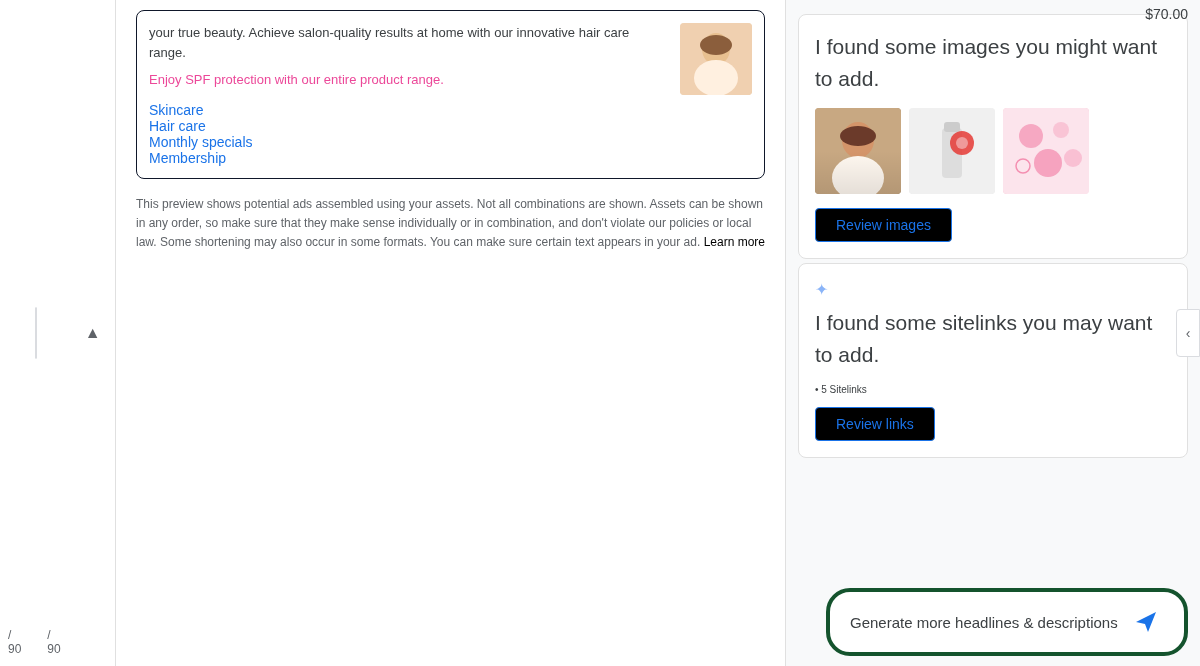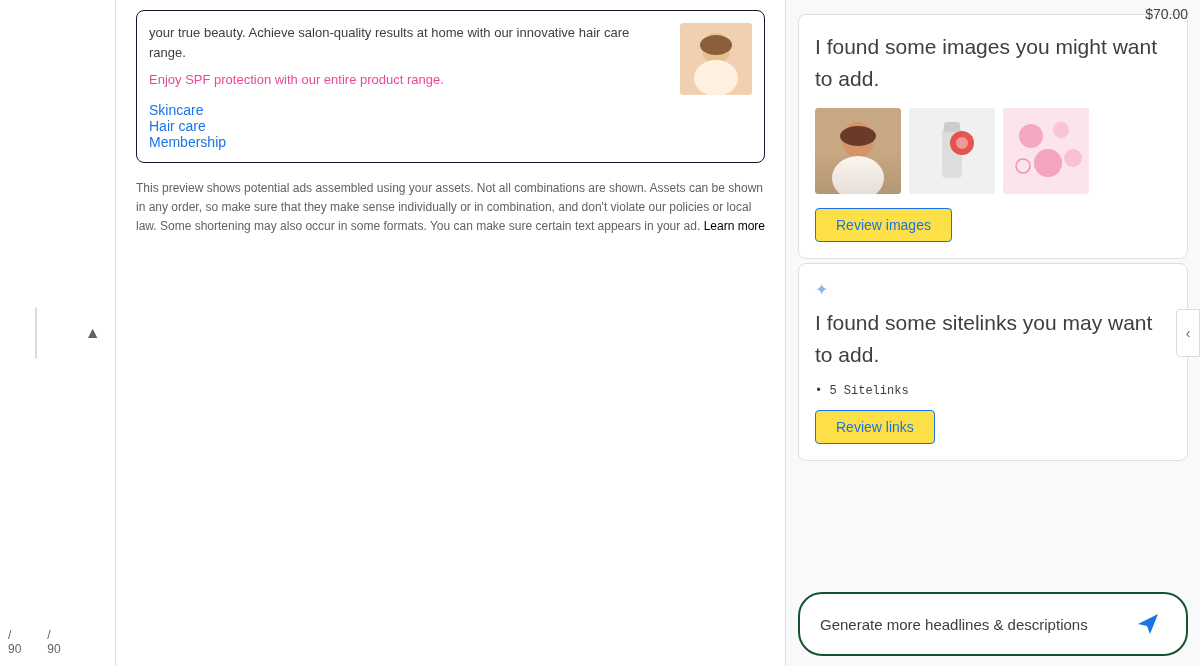--- a/index.html
+++ b/index.html
@@ -213,53 +213,53 @@
       background: linear-gradient(135deg, #ffcdd2 20%, #f8bbd0 60%, #fce4ec 100%);
     }
 
     .person-svg {
       width: 100%;
       height: 100%;
     }
 
     .review-btn {
       border: 1px solid #1a73e8;
-      background: #fde047;
+      background: #000000;
       color: #1a73e8;
       font-size: 14px;
       font-weight: 500;
       padding: 8px 20px;
       border-radius: 4px;
       cursor: pointer;
     }
 
     .sparkle-icon {
       color: #8ab4f8;
       font-size: 16px;
       margin-bottom: 8px;
       display: inline-block;
     }
 
     .bullet-item {
-      font-size: 12px;
+      font-size: 10px;
       color: #3c4043;
       margin-bottom: 12px;
-      font-family: Liberation Mono, monospace;
     }
 
     
     .generate-section {
       background: #fff;
       border-radius: 24px;
       padding: 12px 20px;
-      border: 2px solid #14532d;
+      border: 4px solid #14532d;
       display: flex;
       align-items: center;
       justify-content: space-between;
       margin-top: auto;
+      margin-left: 28px;
     }
 
     .generate-text {
       font-size: 15px;
       color: #3c4043;
     }
 
     .send-btn {
       width: 36px;
       height: 36px;
@@ -327,20 +327,21 @@
 
     <div class="left-panel">
       <div class="ad-preview-card">
         <div class="ad-card-inner">
           <div class="ad-text-content">
             <p class="ad-body-text">your true beauty. Achieve salon-quality results at home with our innovative hair care range.</p>
             <p class="ad-spf-link">Enjoy SPF protection with our entire product range.</p>
             <div class="ad-links-list">
               <a class="ad-link-item">Skincare</a>
               <a class="ad-link-item">Hair care</a>
+              <a class="ad-link-item">Monthly specials</a>
               <a class="ad-link-item">Membership</a>
             </div>
           </div>
           <div class="ad-thumbnail">
             <svg class="person-svg" viewBox="0 0 72 72">
               <rect width="72" height="72" fill="#f0d0b0"></rect>
               <ellipse cx="36" cy="26" rx="14" ry="16" fill="#e8c090"></ellipse>
               <ellipse cx="36" cy="55" rx="22" ry="18" fill="#fff0e0"></ellipse>
               <ellipse cx="36" cy="22" rx="16" ry="10" fill="#8B5E3C"></ellipse>
             </svg>

